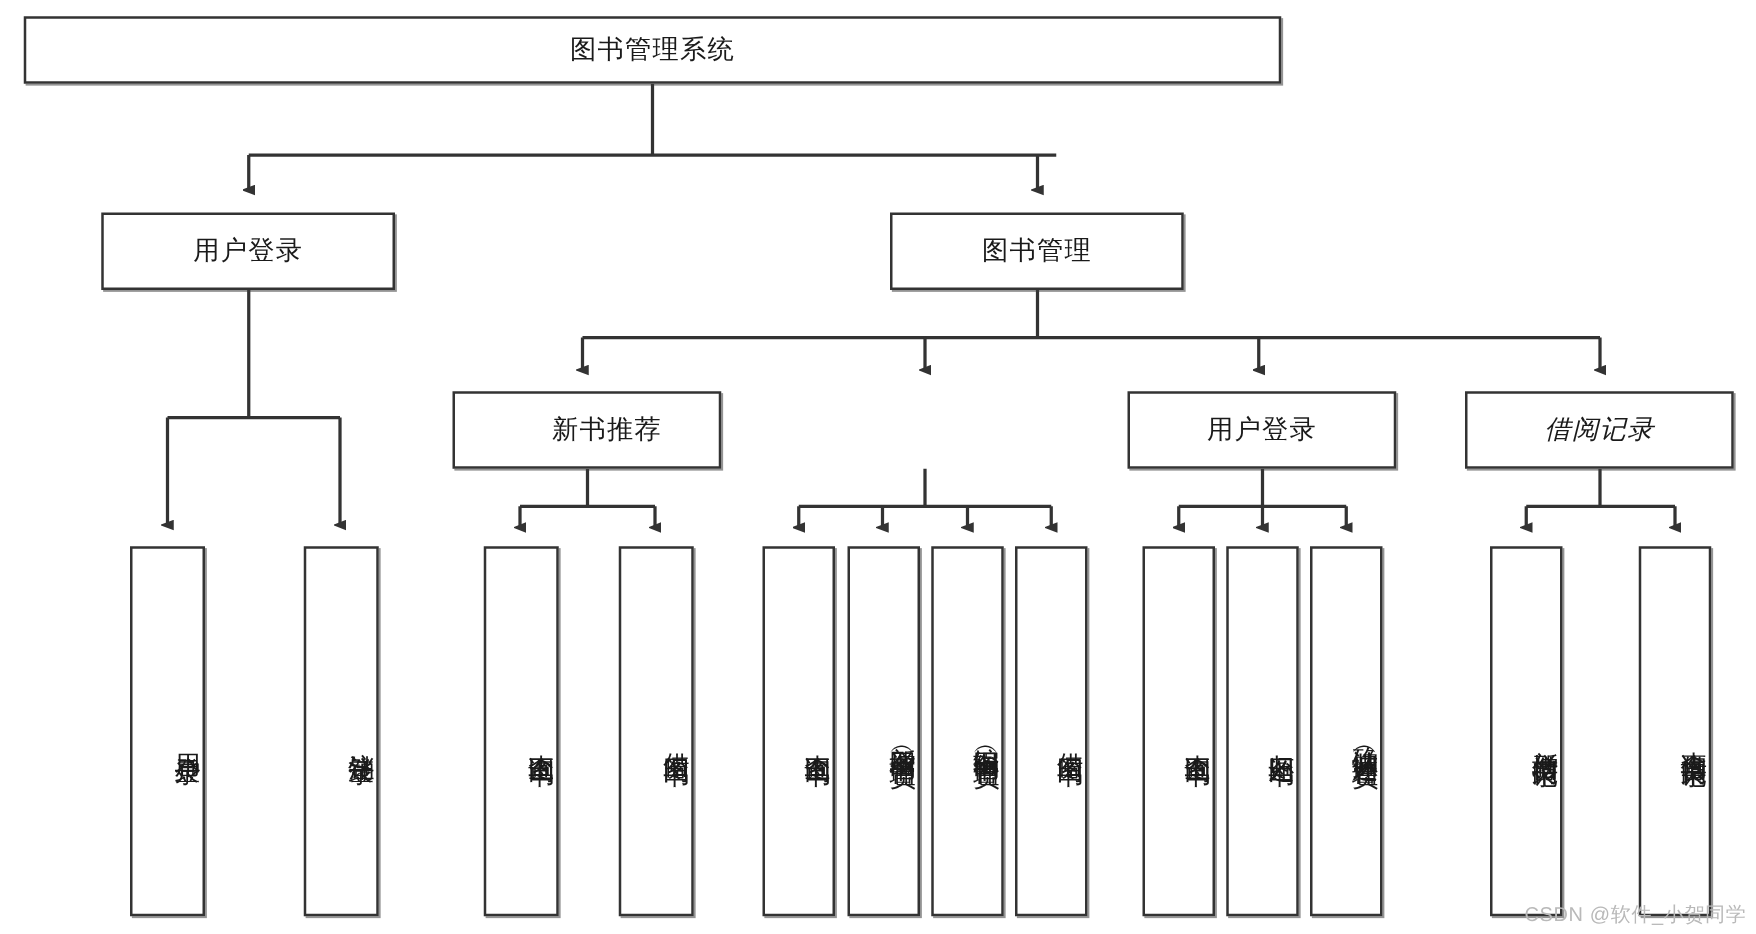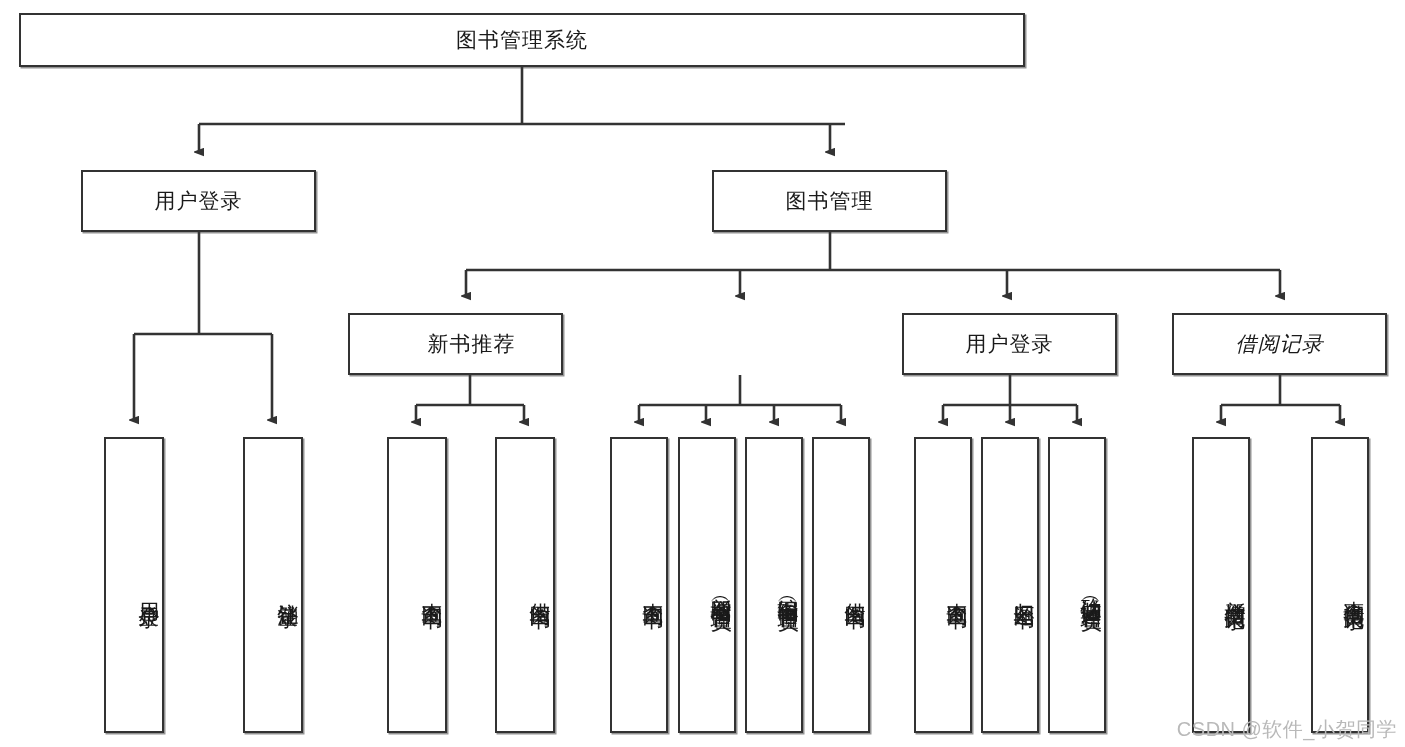--- a/index.html
+++ b/index.html
@@ -55,21 +55,21 @@
     line-height: 1.25;
   }
   .node-label {
     white-space: pre-line;
     user-select: none;
   }
   .watermark {
     position: absolute;
     right: 8px;
     bottom: 4px;
-    font-size: 20px;
+    font-size: 16px;
     color: #b9b9b9;
     letter-spacing: 0.5px;
     user-select: none;
     pointer-events: none;
   }
 </style>
 </head>
 <body>
 
 <div id="diagram-root">
@@ -128,21 +128,21 @@
     <span class="node-label">图书管理系统</span>
   </div>
 
   <div class="node-box horizontal" style="left:81px; top:170px; width:235px; height:62px;">
     <span class="node-label">用户登录</span>
   </div>
   <div class="node-box horizontal" style="left:712px; top:170px; width:235px; height:62px;">
     <span class="node-label">图书管理</span>
   </div>
 
-  <div class="node-box horizontal" style="left:348px; top:313px; width:215px; height:62px;padding-left:32px;">
+  <div class="node-box horizontal" style="left:362px; top:313px; width:215px; height:62px;padding-left:32px;">
     <span class="node-label">新书推荐</span>
   </div>
   <div class="node-box horizontal" style="left:902px; top:313px; width:215px; height:62px;">
     <span class="node-label">用户登录</span>
   </div>
   <div class="node-box horizontal" style="left:1172px; top:313px; width:215px; height:62px;font-style:italic;">
     <span class="node-label">借阅记录</span>
   </div>
 
   <div class="node-box vertical" style="left:104px; top:437px; width:60px; height:296px;">

